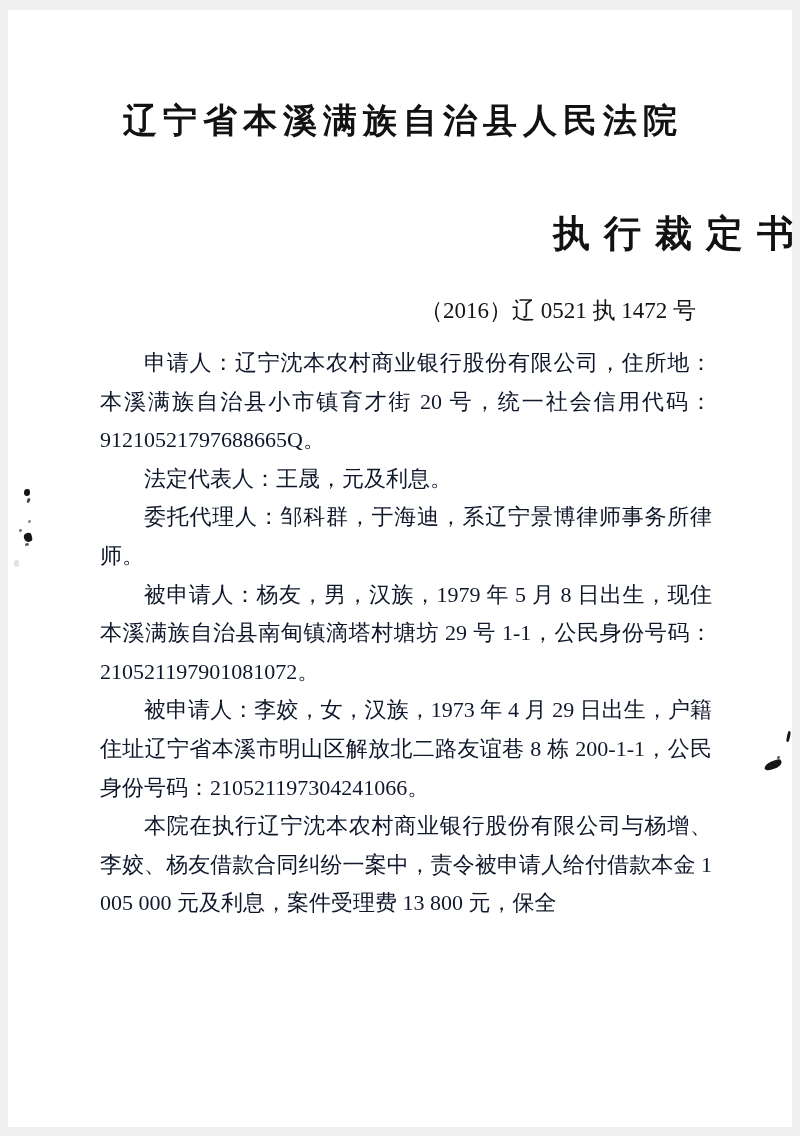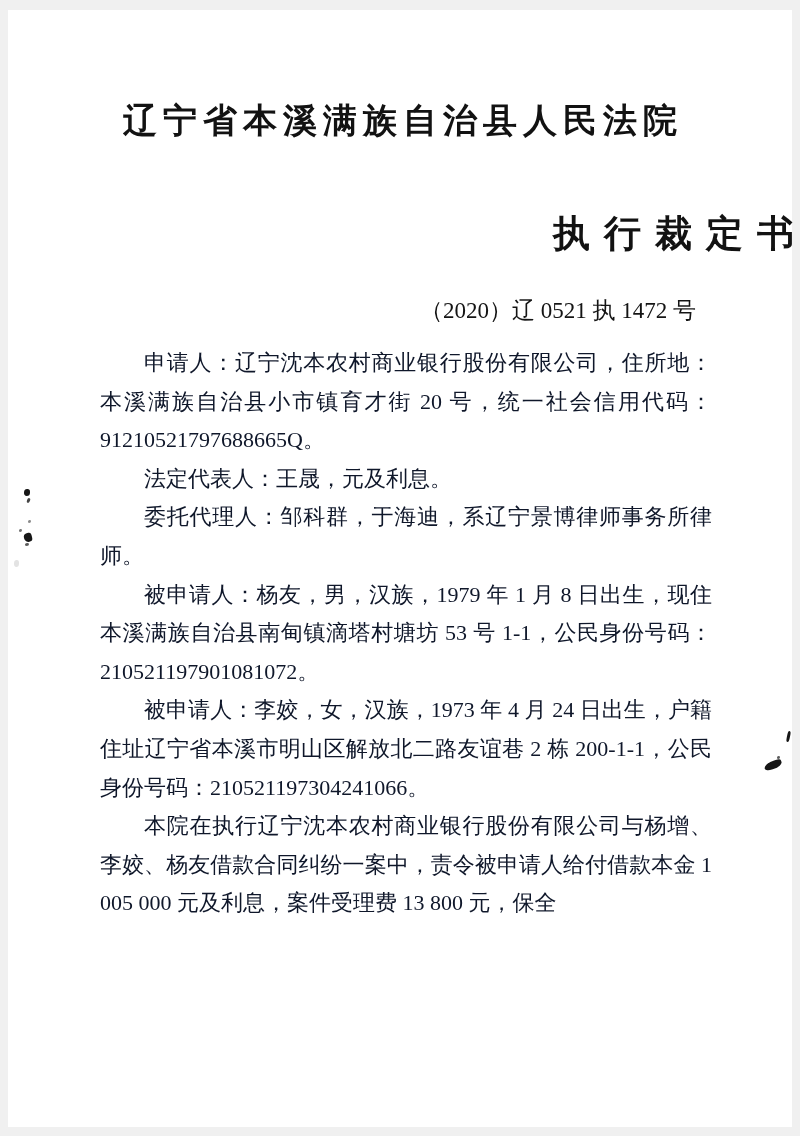--- a/index.html
+++ b/index.html
@@ -93,28 +93,28 @@
 </style>
 </head>
 <body>
 
 <div class="page">
 
   <h1 class="court-name">辽宁省本溪满族自治县人民法院</h1>
 
   <h2 class="doc-title">执行裁定书</h2>
 
-  <div class="case-number">（2020）辽 0521 执 1472 号</div>
+  <div class="case-number">（2016）辽 0521 执 1472 号</div>
 
   <div class="body-text">
     <p>申请人：辽宁沈本农村商业银行股份有限公司，住所地：本溪满族自治县小市镇育才街 20 号，统一社会信用代码：91210521797688665Q。</p>
     <p>法定代表人：王晟，元及利息。</p>
     <p>委托代理人：邹科群，于海迪，系辽宁景博律师事务所律师。</p>
-    <p>被申请人：杨友，男，汉族，1979 年 1 月 8 日出生，现住本溪满族自治县南甸镇滴塔村塘坊 53 号 1-1，公民身份号码：210521197901081072。</p>
-    <p>被申请人：李姣，女，汉族，1973 年 4 月 24 日出生，户籍住址辽宁省本溪市明山区解放北二路友谊巷 2 栋 200-1-1，公民身份号码：210521197304241066。</p>
+    <p>被申请人：杨友，男，汉族，1979 年 5 月 8 日出生，现住本溪满族自治县南甸镇滴塔村塘坊 29 号 1-1，公民身份号码：210521197901081072。</p>
+    <p>被申请人：李姣，女，汉族，1973 年 4 月 29 日出生，户籍住址辽宁省本溪市明山区解放北二路友谊巷 8 栋 200-1-1，公民身份号码：210521197304241066。</p>
     <p>本院在执行辽宁沈本农村商业银行股份有限公司与杨增、李姣、杨友借款合同纠纷一案中，责令被申请人给付借款本金 1 005 000 元及利息，案件受理费 13 800 元，保全</p>
   </div>
 
 </div>
 
 <div class="ink ink-l1"></div>
 <div class="ink ink-l2"></div>
 <div class="ink ink-l3"></div>
 <div class="ink ink-l4"></div>
 <div class="ink ink-l5"></div>

